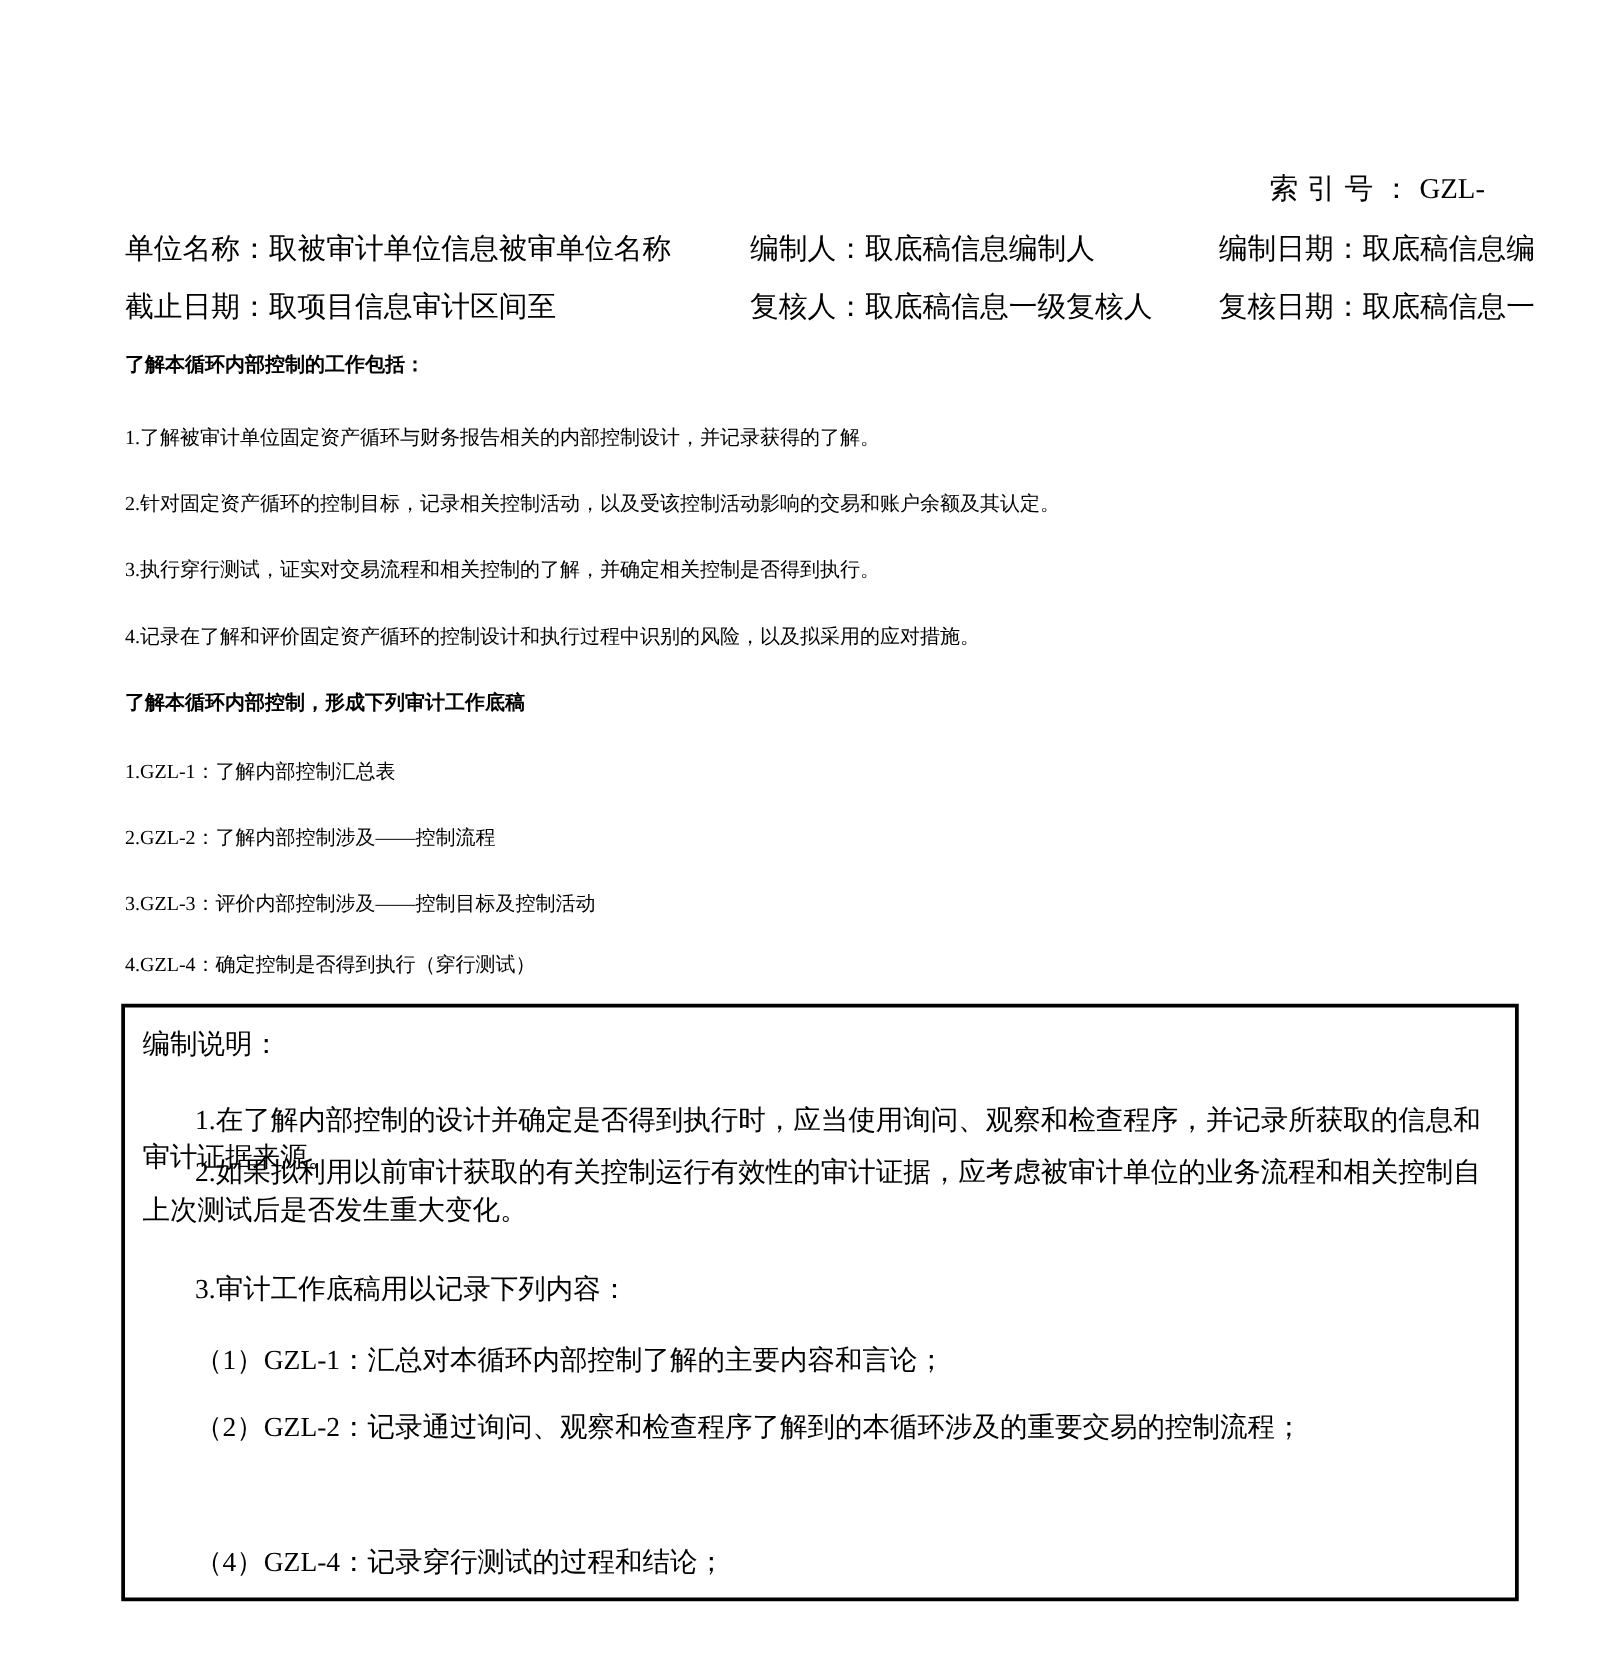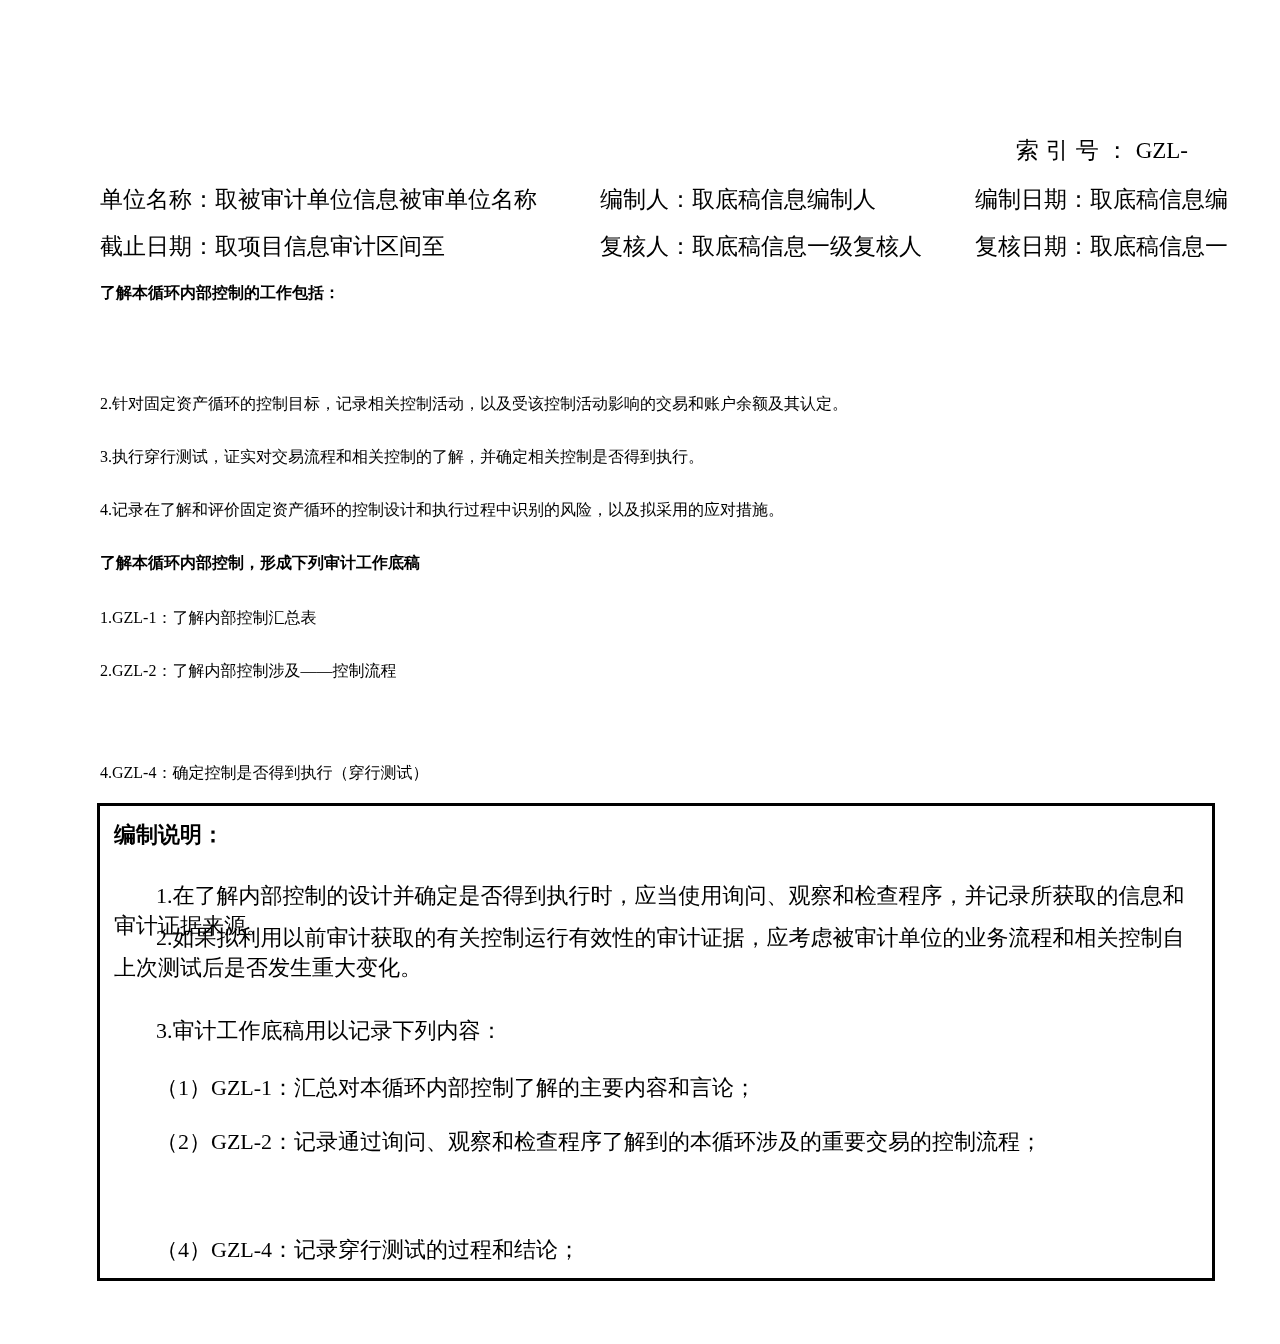--- a/index.html
+++ b/index.html
@@ -56,21 +56,21 @@
   .meta-row {
     position: absolute;
     left: 100px;
     width: 1200px;
     font-size: 23px;
     line-height: 30px;
     white-space: nowrap;
   }
   .meta-row.r1 { top: 185px; }
   .meta-row.r2 { top: 232px; }
-  .meta-cell { display: inline-block; vertical-align: top; }
+  .meta-cell { display: inline-block; vertical-align: top; font-family: Liberation Mono, monospace; }
   .meta-cell.c1 { width: 500px; }
   .meta-cell.c2 { width: 375px; }
   .meta-cell.c3 { width: 330px; }
 
   
   .para {
     position: absolute;
     left: 100px;
     font-size: 16px;
     line-height: 30px;
@@ -114,32 +114,34 @@
 
   <div class="meta-row r1">
     <span class="meta-cell c1">单位名称：取被审计单位信息被审单位名称</span><span class="meta-cell c2">编制人：取底稿信息编制人</span><span class="meta-cell c3">编制日期：取底稿信息编</span>
   </div>
 
   <div class="meta-row r2">
     <span class="meta-cell c1">截止日期：取项目信息审计区间至</span><span class="meta-cell c2">复核人：取底稿信息一级复核人</span><span class="meta-cell c3">复核日期：取底稿信息一</span>
   </div>
 
   <div class="para bold" style="top:278px;">了解本循环内部控制的工作包括：</div>
+  <div class="para" style="top:336px;">1.了解被审计单位固定资产循环与财务报告相关的内部控制设计，并记录获得的了解。</div>
   <div class="para" style="top:389px;">2.针对固定资产循环的控制目标，记录相关控制活动，以及受该控制活动影响的交易和账户余额及其认定。</div>
   <div class="para" style="top:442px;">3.执行穿行测试，证实对交易流程和相关控制的了解，并确定相关控制是否得到执行。</div>
   <div class="para" style="top:495px;">4.记录在了解和评价固定资产循环的控制设计和执行过程中识别的风险，以及拟采用的应对措施。</div>
 
   <div class="para bold" style="top:548px;">了解本循环内部控制，形成下列审计工作底稿</div>
   <div class="para" style="top:603px;">1.GZL-1：了解内部控制汇总表</div>
   <div class="para" style="top:656px;">2.GZL-2：了解内部控制涉及——控制流程</div>
+  <div class="para" style="top:709px;">3.GZL-3：评价内部控制涉及——控制目标及控制活动</div>
   <div class="para" style="top:758px;">4.GZL-4：确定控制是否得到执行（穿行测试）</div>
 
   <div class="note-box">
     <div class="note-inner">
-      <div class="note-line" style="top:14px;font-weight:bold;">编制说明：</div>
+      <div class="note-line" style="top:14px;">编制说明：</div>
       <div class="note-line wrap note-indent" style="top:75px;">1.在了解内部控制的设计并确定是否得到执行时，应当使用询问、观察和检查程序，并记录所获取的信息和审计证据来源。</div>
       <div class="note-line wrap note-indent" style="top:117px;">2.如果拟利用以前审计获取的有关控制运行有效性的审计证据，应考虑被审计单位的业务流程和相关控制自上次测试后是否发生重大变化。</div>
       <div class="note-line note-indent" style="top:210px;">3.审计工作底稿用以记录下列内容：</div>
       <div class="note-line note-indent" style="top:267px;">（1）GZL-1：汇总对本循环内部控制了解的主要内容和言论；</div>
       <div class="note-line note-indent" style="top:321px;">（2）GZL-2：记录通过询问、观察和检查程序了解到的本循环涉及的重要交易的控制流程；</div>
       <div class="note-line note-indent" style="top:429px;">（4）GZL-4：记录穿行测试的过程和结论；</div>
     </div>
   </div>
 
 </div>

